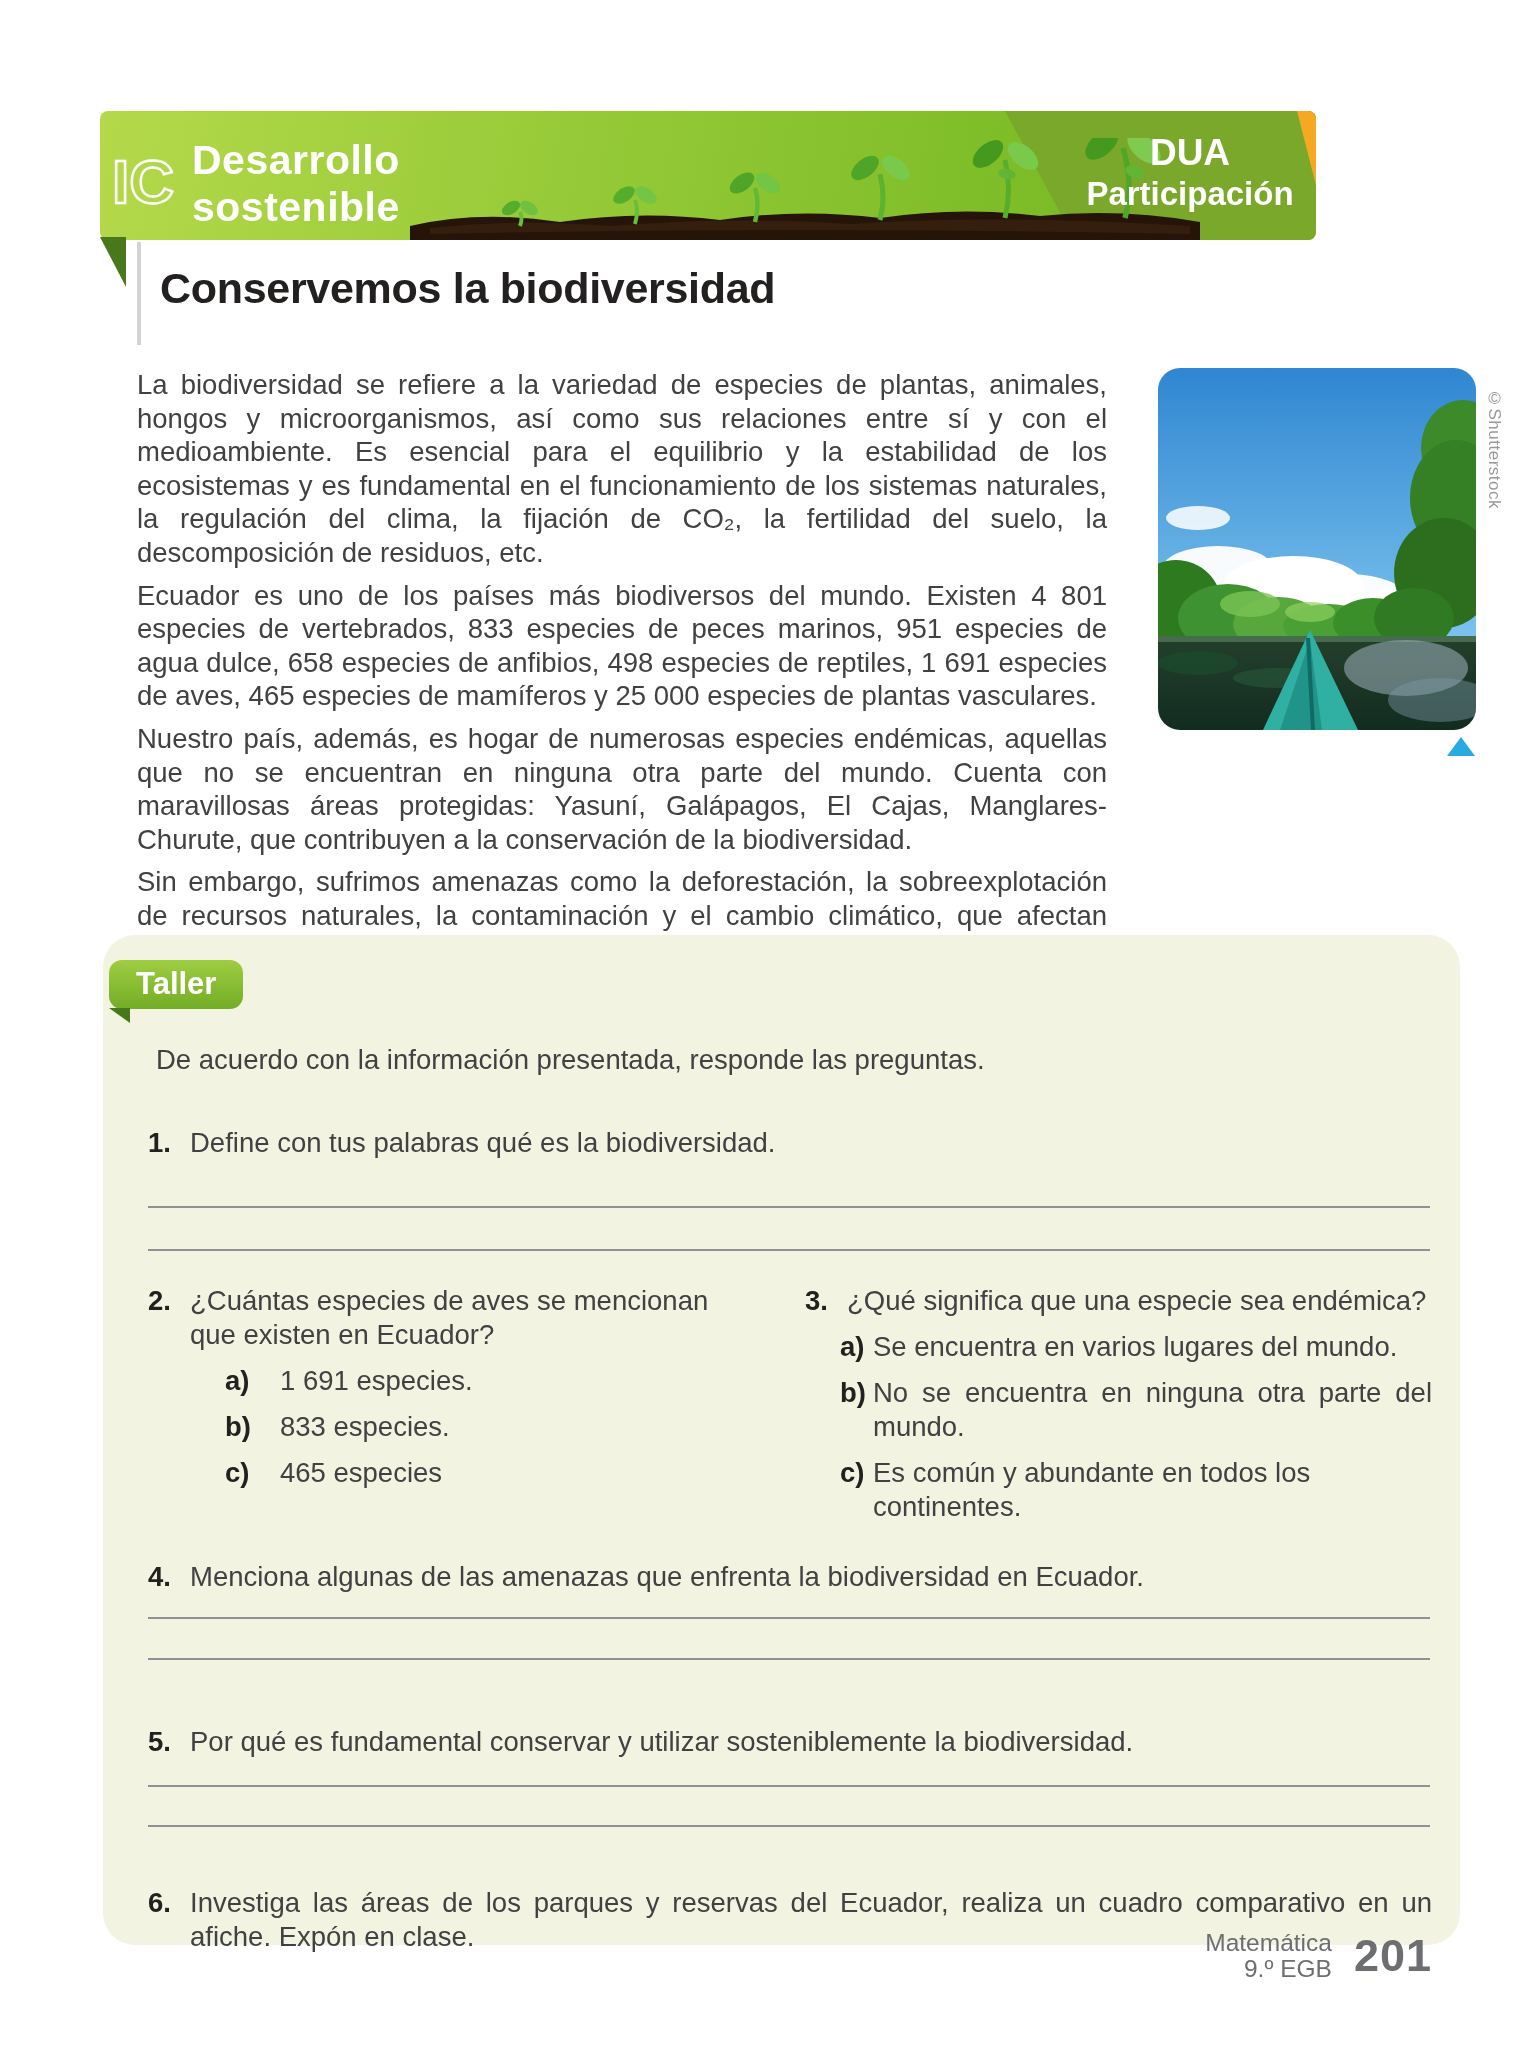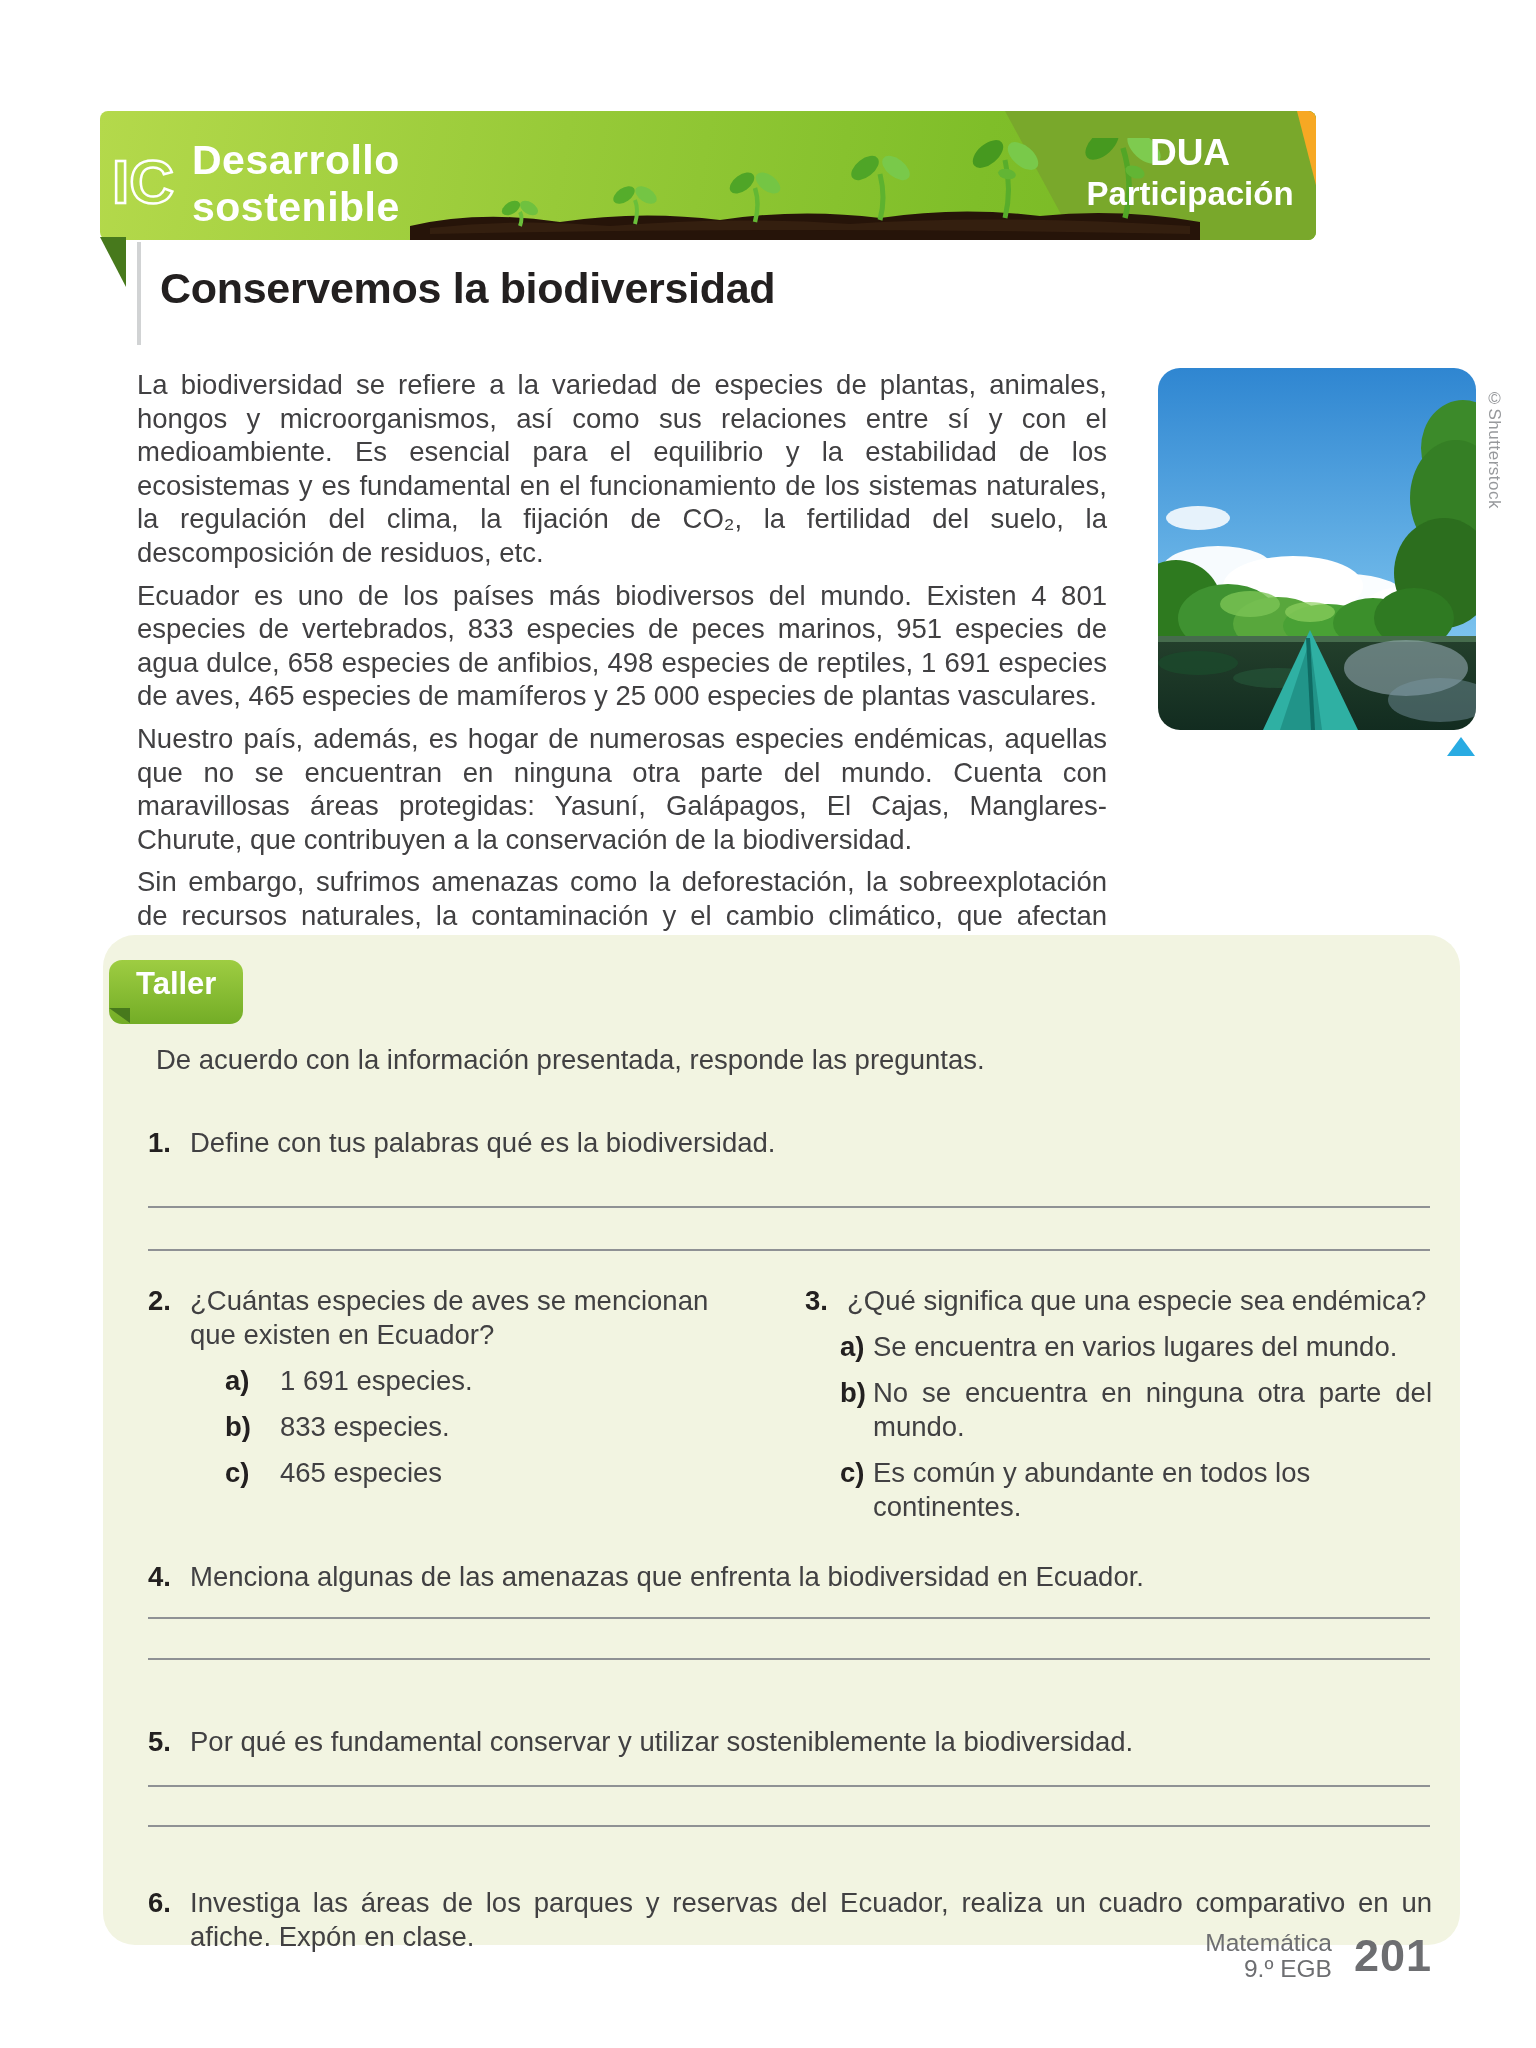--- a/index.html
+++ b/index.html
@@ -47,21 +47,21 @@
     font-size:17px; color:#97999c; letter-spacing:0.5px; }
   .caption-tri { position:absolute; left:1447px; top:737px; width:0; height:0;
     border-left:14px solid transparent; border-right:14px solid transparent;
     border-bottom:19px solid #29abe2; }
   .photo-caption { position:absolute; left:1120px; top:764px; width:360px; text-align:right;
     font-size:23.5px; line-height:30px; color:#58595b; }
 
   
   .taller-panel { position:absolute; left:103px; top:935px; width:1357px; height:1010px;
     background:#f2f4e1; border-radius:32px; }
-  .taller-tab { position:absolute; left:6px; top:25px; height:64px; padding:0 27px;
+  .taller-tab { position:absolute; left:6px; top:25px; height:49px; padding:0 27px;
     background:linear-gradient(180deg,#9ecd42,#73ad26); border-radius:13px;
     color:#fff; font-size:31px; font-weight:bold; line-height:47px; }
   .taller-fold { position:absolute; left:6px; top:73px; width:21px; height:15px;
     background:#47791c; clip-path:polygon(0 0,100% 0,100% 100%); }
   .taller-content { position:absolute; left:45px; top:100px; right:28px; }
   .taller-intro { margin:8px; font-size:27.5px; line-height:33px; color:#414042; }
 
   .q { display:flex; align-items:flex-start; }
   .q-num { flex:0 0 42px; font-weight:bold; color:#232020; font-size:27.5px; line-height:34px; }
   .q-text { flex:1; font-size:27.5px; line-height:34px; color:#414042; }

